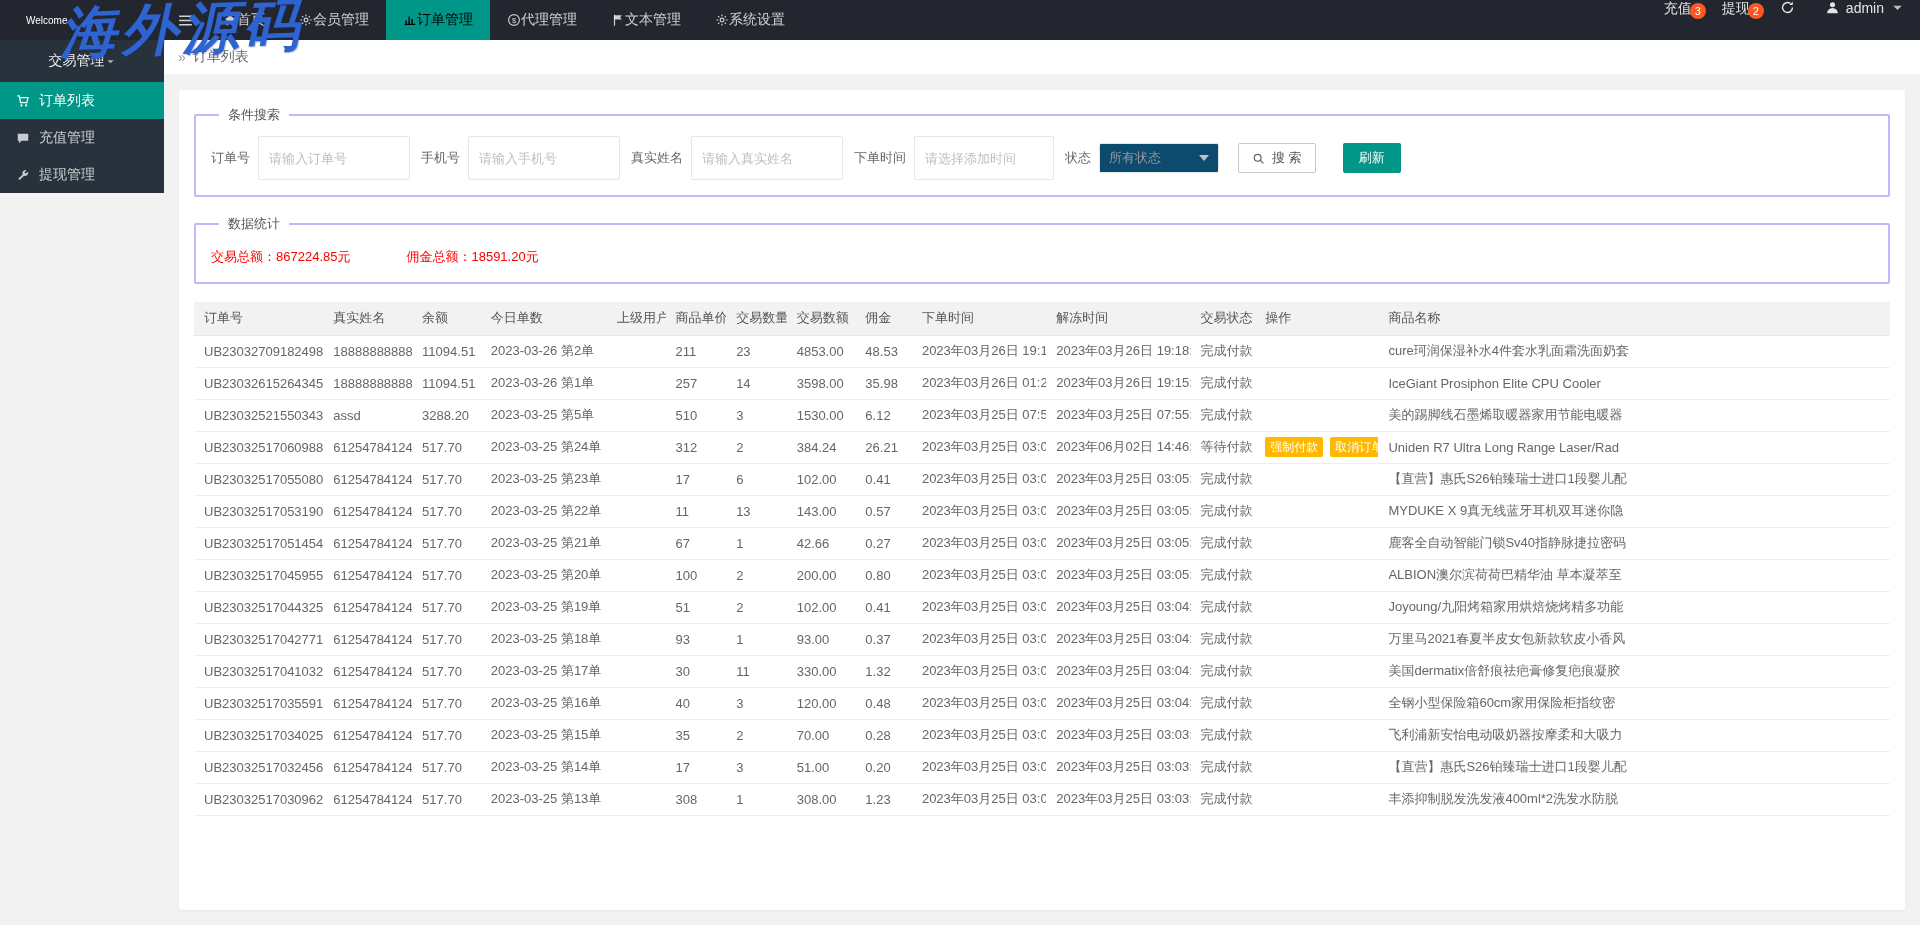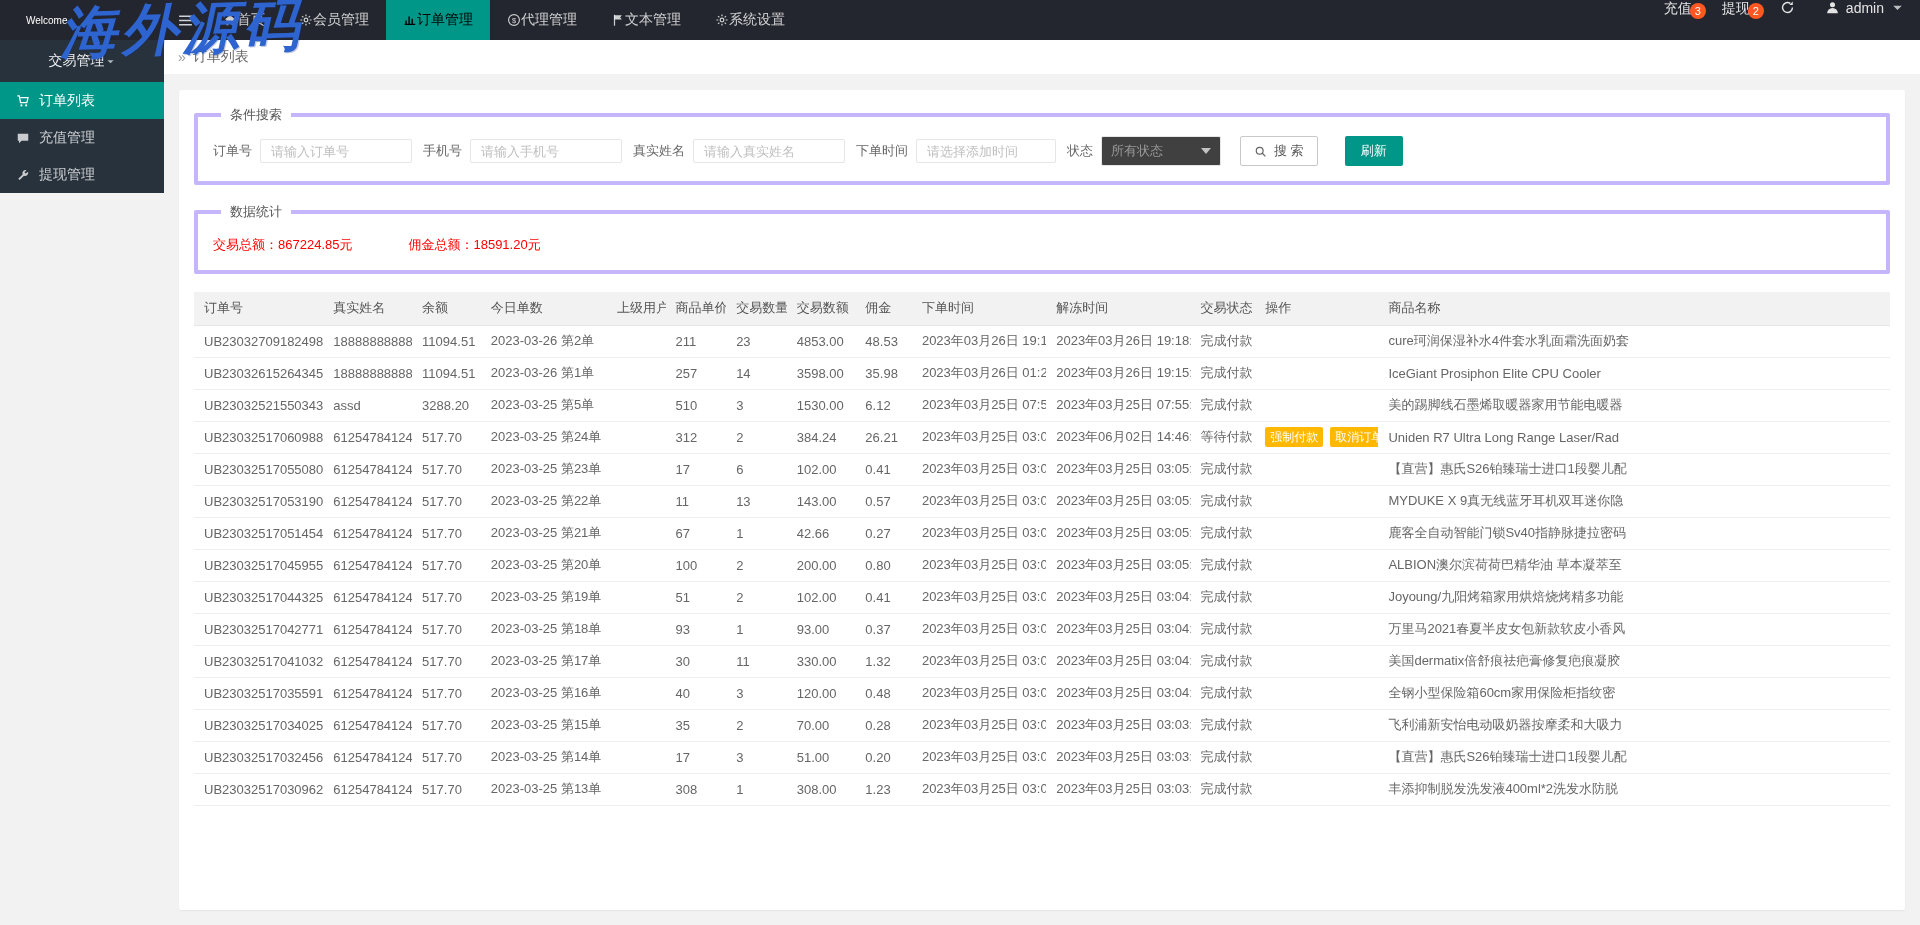--- a/index.html
+++ b/index.html
@@ -41,30 +41,30 @@
   .side-item .icon{font-size:14px}
   .side-item.active{background:#009688;color:#fff}
 
   .main{flex:1;min-width:0;display:flex;flex-direction:column}
   .breadcrumb{height:34px;background:#fff;display:flex;align-items:center;gap:7px;padding:0 14px;font-size:14px;color:#666}
   .bc-icon{color:#999;font-size:14px}
   .content{flex:1;padding:16px 15px;overflow:hidden}
   .card{background:#fff;border-radius:2px;box-shadow:0 1px 2px rgba(0,0,0,.06);padding:16px 15px;min-height:820px}
 
   
-  fieldset{border:4px solid #c4b5fd;border-radius:2px;margin-bottom:18px;padding:12px 15px 15px}
+  fieldset{border:2px solid #c4b5fd;border-radius:2px;margin-bottom:18px;padding:12px 15px 15px}
   legend{font-size:13px;color:#555;padding:0 9px;margin-left:8px}
 
   .search-row{display:flex;align-items:center;gap:11px;flex-wrap:nowrap}
   .sf-group{display:flex;align-items:center;gap:8px}
   .sf-label{font-size:13px;color:#666;white-space:nowrap}
-  .sf-input{width:152px;height:24px;border:1px solid #e6e6e6;border-radius:2px;padding:0 10px;font-size:13px;color:#666;outline:none;background:#fff}
+  .sf-input{width:152px;height:44px;border:1px solid #e6e6e6;border-radius:2px;padding:0 10px;font-size:13px;color:#666;outline:none;background:#fff}
   .sf-input::placeholder{color:#bfbfbf}
   .sf-input.narrow{width:140px}
-  .sf-select{width:120px;height:30px;border:1px solid #e6e6e6;border-radius:2px;display:flex;align-items:center;justify-content:space-between;padding:0 9px;font-size:13px;color:#999;background:#404040;cursor:pointer}
+  .sf-select{width:120px;height:30px;border:1px solid #e6e6e6;border-radius:2px;display:flex;align-items:center;justify-content:space-between;padding:0 9px;font-size:13px;color:#999;background:#0c4a6e;cursor:pointer}
   .sf-caret{width:0;height:0;border-left:5px solid transparent;border-right:5px solid transparent;border-top:6px solid #c2c2c2}
   .btn-search{display:flex;align-items:center;gap:7px;height:30px;padding:0 13px;background:#fff;border:1px solid #c9c9c9;border-radius:2px;font-size:13px;color:#555;cursor:pointer;margin-left:8px}
   .btn-search .icon{font-size:13px;color:#666}
   .btn-refresh{height:30px;padding:0 16px;background:#009688;color:#fff;border:none;border-radius:2px;font-size:13px;cursor:pointer;margin-left:16px}
 
   .stats-row{display:flex;gap:56px;font-size:13px;color:#ff0000;padding:3px 0 1px}
 
   
   .table-wrap{overflow:hidden;margin-top:2px}
   table{border-collapse:collapse;table-layout:fixed;width:1750px;font-size:13px;color:#666}

